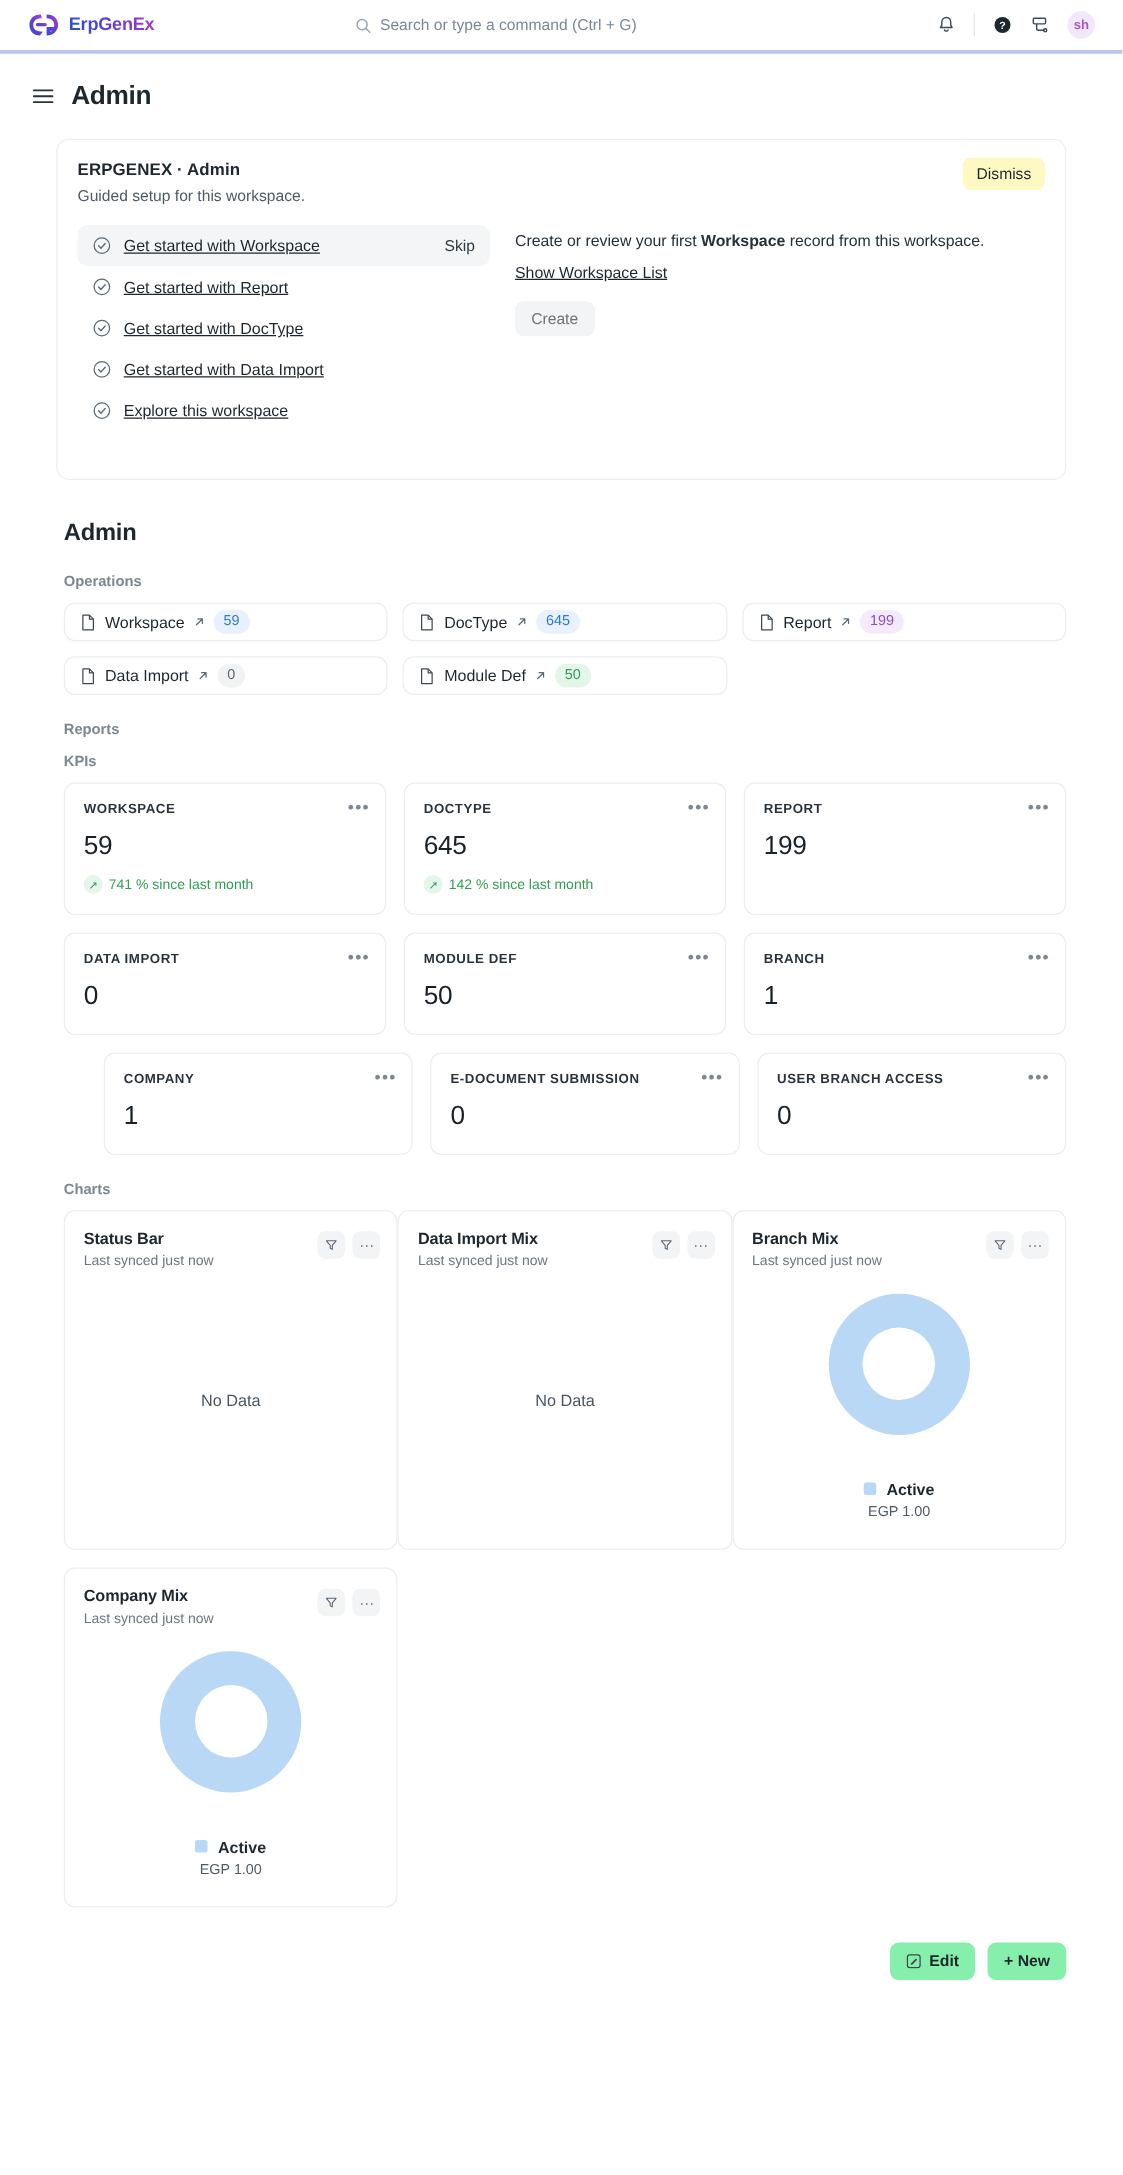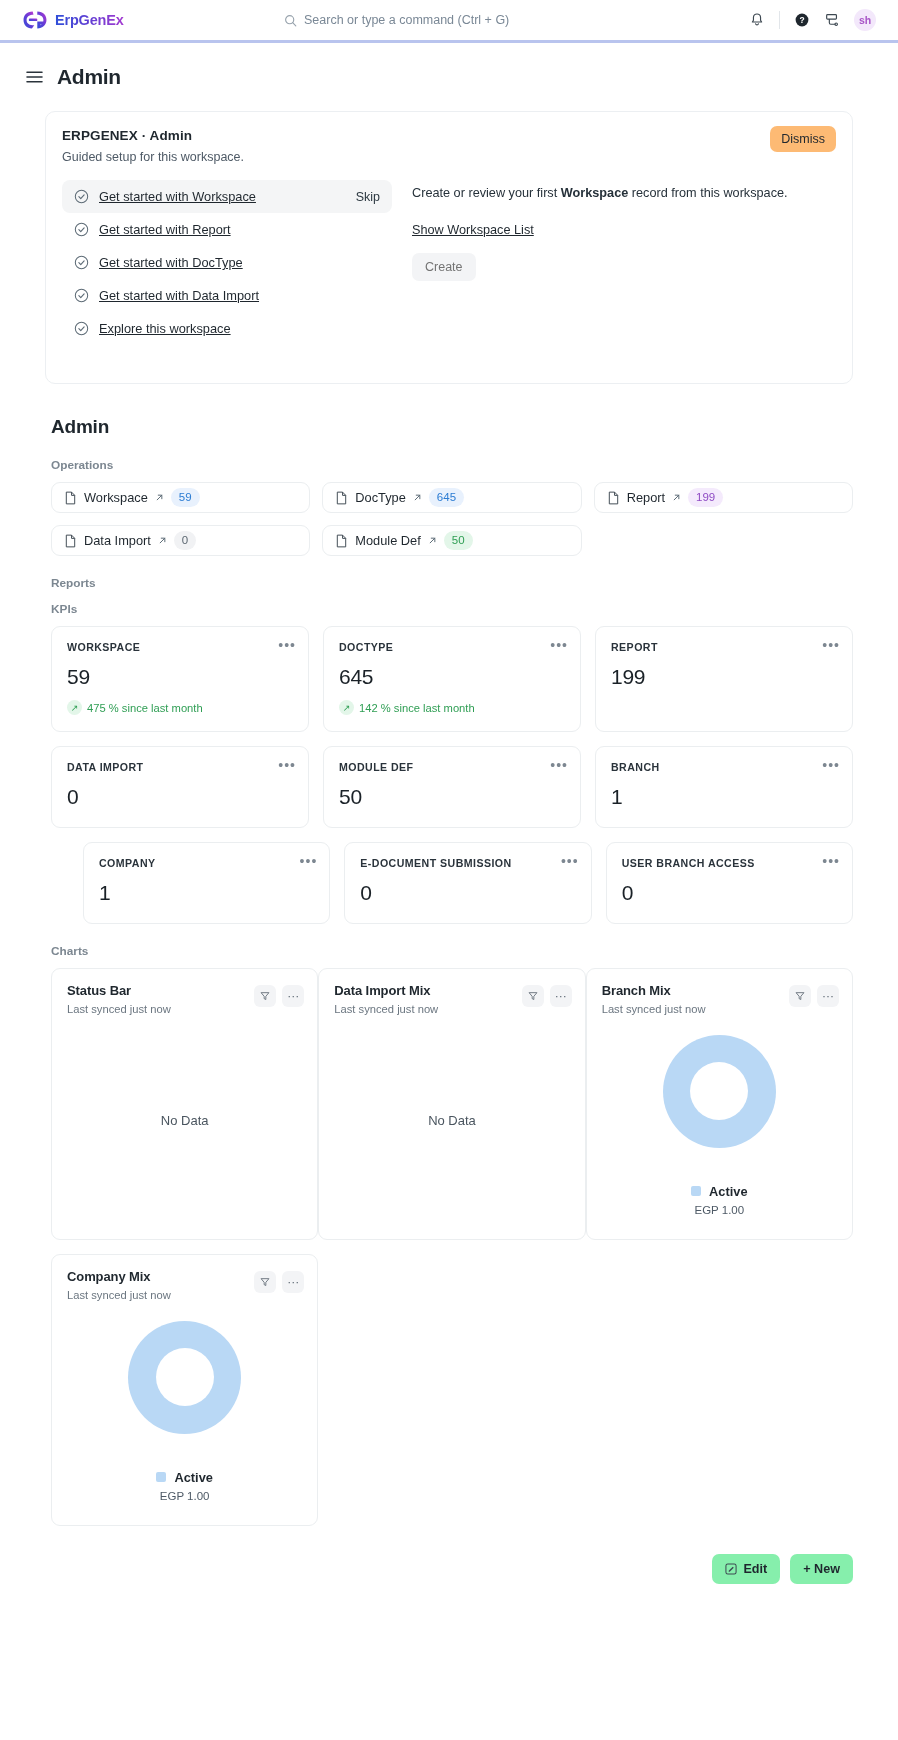--- a/index.html
+++ b/index.html
@@ -108,21 +108,21 @@
     margin-bottom: 7px;
   }
   .onboard-sub {
     font-size: 12.5px;
     color: #4e5a66;
     margin-bottom: 16px;
   }
   .dismiss-btn {
     position: absolute;
     top: 14px; right: 16px;
-    background: #fdba74;
+    background: #fef9c3;
     border: none;
     border-radius: 7px;
     font-size: 12.5px;
     color: #1f272e;
     padding: 6px 11px;
     cursor: pointer;
     font-family: inherit;
   }
   .onboard-body { display: flex; gap: 20px; }
   .steps { width: 330px; flex: 0 0 330px; }
@@ -140,21 +140,21 @@
     margin-left: auto;
     font-size: 12.5px;
     color: #2d3942;
     cursor: pointer;
   }
   .detail { padding-top: 4px; flex: 1; }
   .detail-text {
     font-size: 12.7px;
     color: #26313a;
     line-height: 1.55;
-    margin-bottom: 16px;
+    margin-bottom: 5px;
   }
   .detail-text b { font-weight: bold; }
   .detail-link {
     display: inline-block;
     font-size: 12.7px;
     color: #1f272e;
     text-decoration: underline;
     margin-bottom: 16px;
     cursor: pointer;
   }
@@ -578,21 +578,21 @@
   <div class="section-label">Reports</div>
   <div class="section-label tight">KPIs</div>
 
   <div class="kpi-grid">
     <div class="kpi">
       <div class="kpi-head">WORKSPACE</div>
       <div class="kpi-dots">•••</div>
       <div class="kpi-value">59</div>
       <div class="kpi-trend">
         <span class="trend-dot">↗</span>
-        <span>475 % since last month</span>
+        <span>741 % since last month</span>
       </div>
     </div>
     <div class="kpi">
       <div class="kpi-head">DOCTYPE</div>
       <div class="kpi-dots">•••</div>
       <div class="kpi-value">645</div>
       <div class="kpi-trend">
         <span class="trend-dot">↗</span>
         <span>142 % since last month</span>
       </div>

